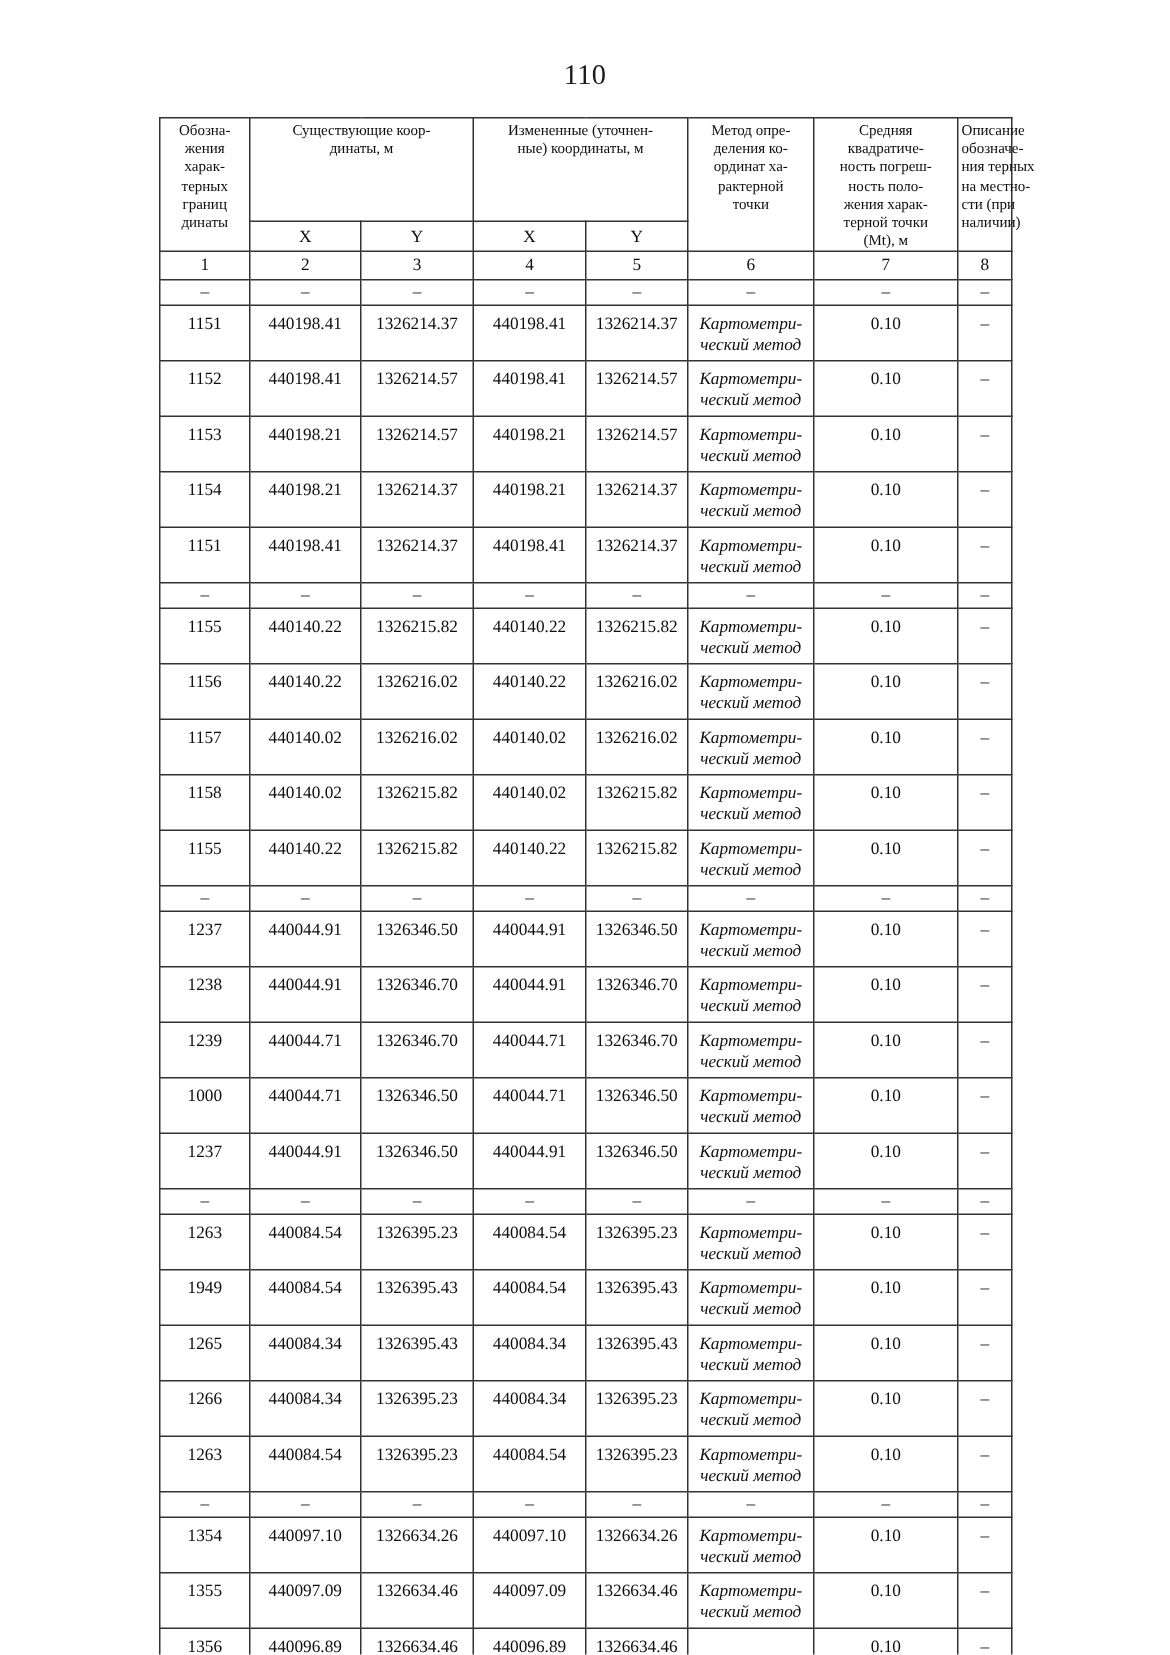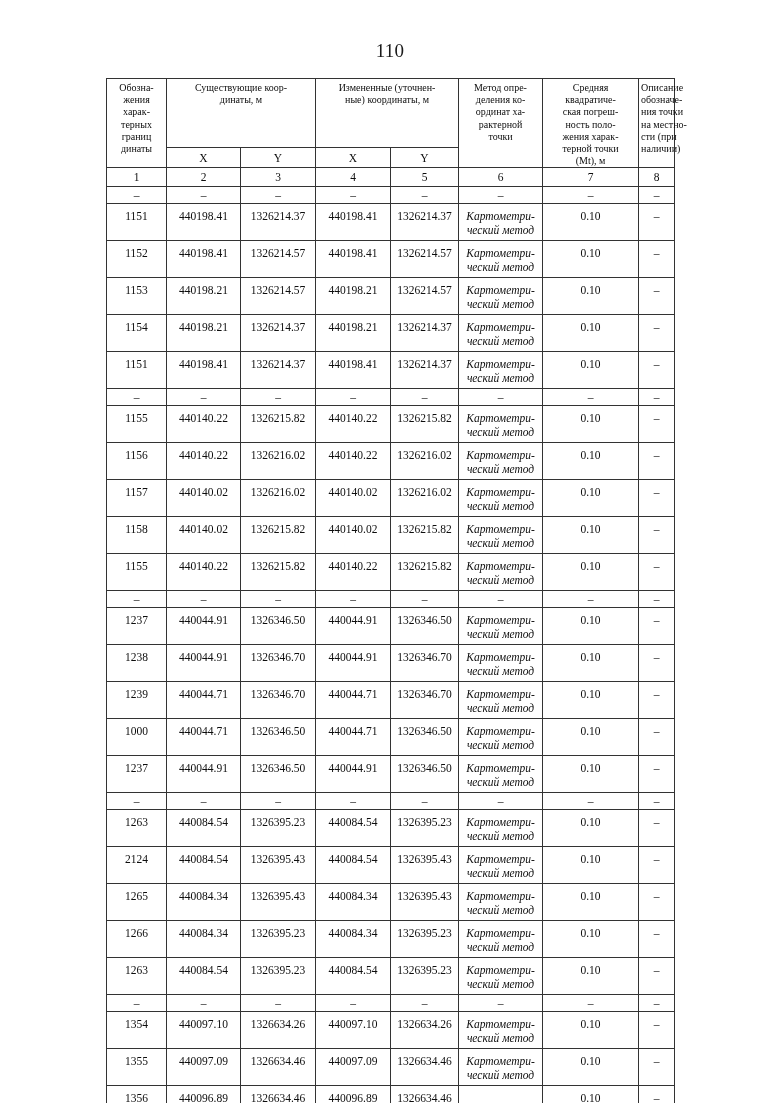--- a/index.html
+++ b/index.html
@@ -119,30 +119,30 @@
           <th class="hdr" rowspan="2">
               <span class="hline">Метод опре-</span>
               <span class="hline">деления ко-</span>
               <span class="hline">ординат ха-</span>
               <span class="hline">рактерной</span>
               <span class="hline">точки</span>
             </th>
           <th class="hdr" rowspan="2">
               <span class="hline">Средняя</span>
               <span class="hline">квадратиче-</span>
-              <span class="hline">ская погреш-</span>
+              <span class="hline">ность погреш-</span>
               <span class="hline">ность поло-</span>
               <span class="hline">жения харак-</span>
               <span class="hline">терной точки</span>
               <span class="hline">(Mt), м</span>
             </th>
           <th class="hdr" rowspan="2">
               <span class="hline">Описание</span>
               <span class="hline">обозначе-</span>
-              <span class="hline">ния точки</span>
+              <span class="hline">ния терных</span>
               <span class="hline">на местно-</span>
               <span class="hline">сти (при</span>
               <span class="hline">наличии)</span>
             </th>
         </tr>
         <tr class="row-xy">
           <td>X</td>
           <td>Y</td>
           <td>X</td>
           <td>Y</td>
@@ -401,21 +401,21 @@
             <td>440084.54</td>
             <td>1326395.23</td>
             <td class="method">
               <span class="m1">Картометри-</span>
               <span class="m2">ческий метод</span>
             </td>
             <td>0.10</td>
             <td>–</td>
           </tr>
           <tr class="row-data">
-            <td>2124</td>
+            <td>1949</td>
             <td>440084.54</td>
             <td>1326395.43</td>
             <td>440084.54</td>
             <td>1326395.43</td>
             <td class="method">
               <span class="m1">Картометри-</span>
               <span class="m2">ческий метод</span>
             </td>
             <td>0.10</td>
             <td>–</td>

